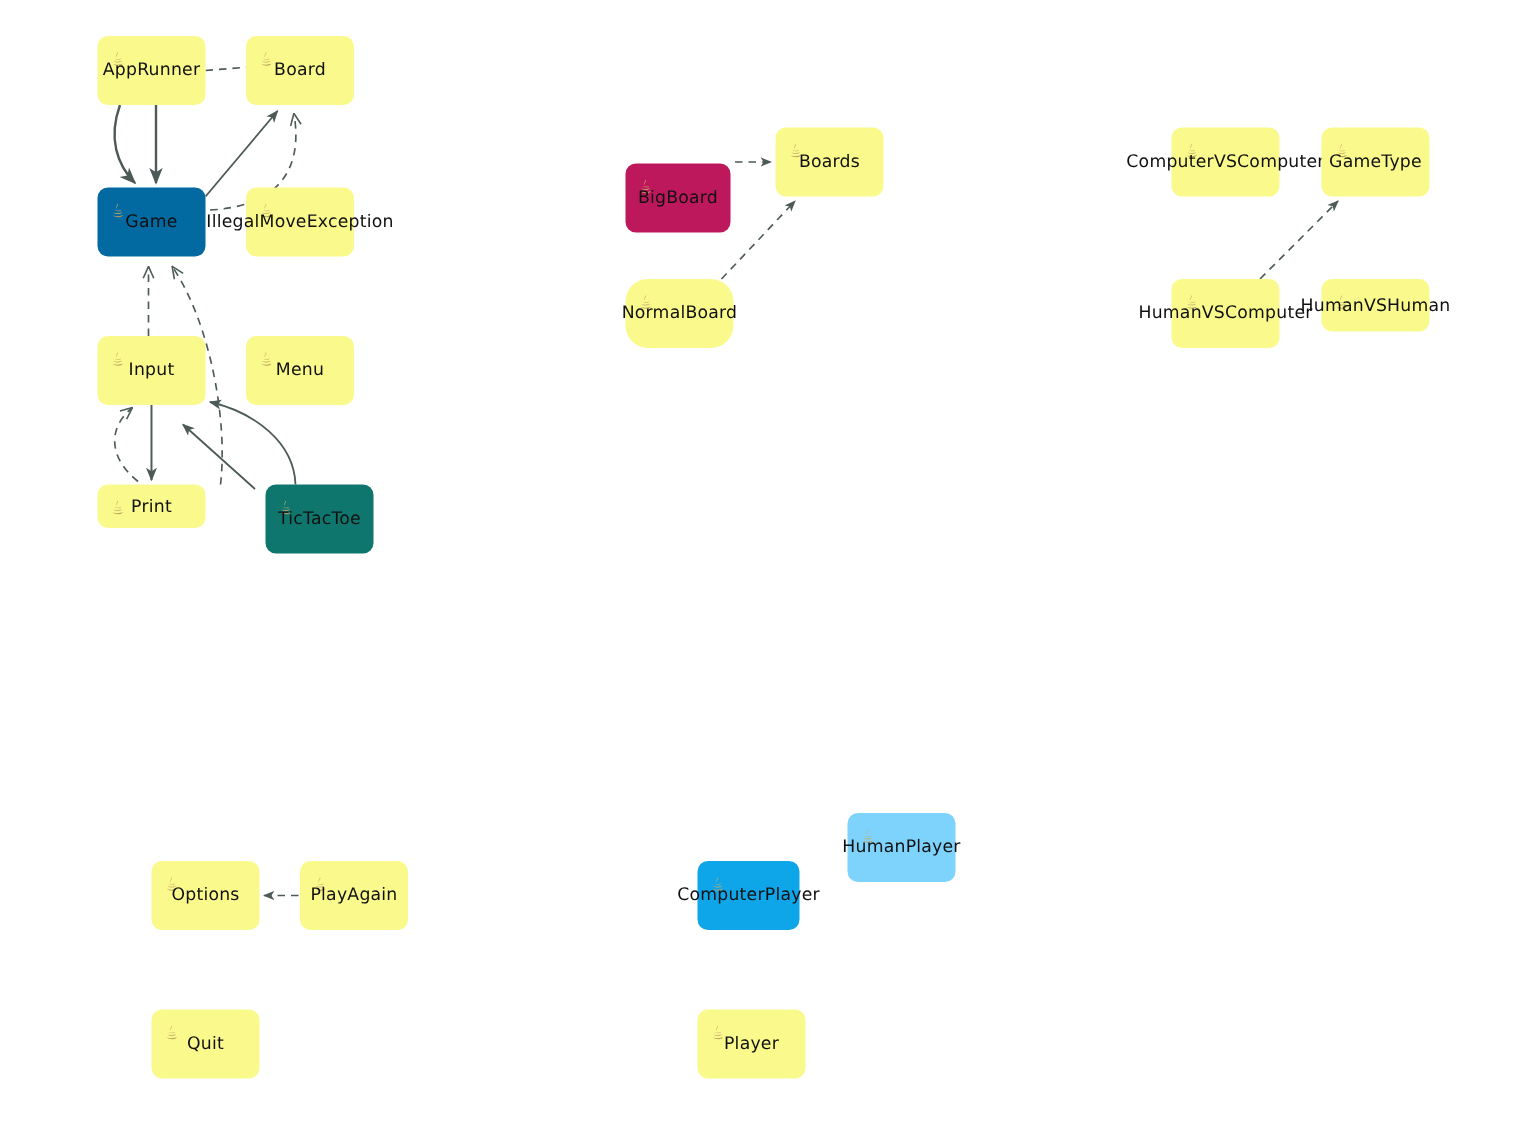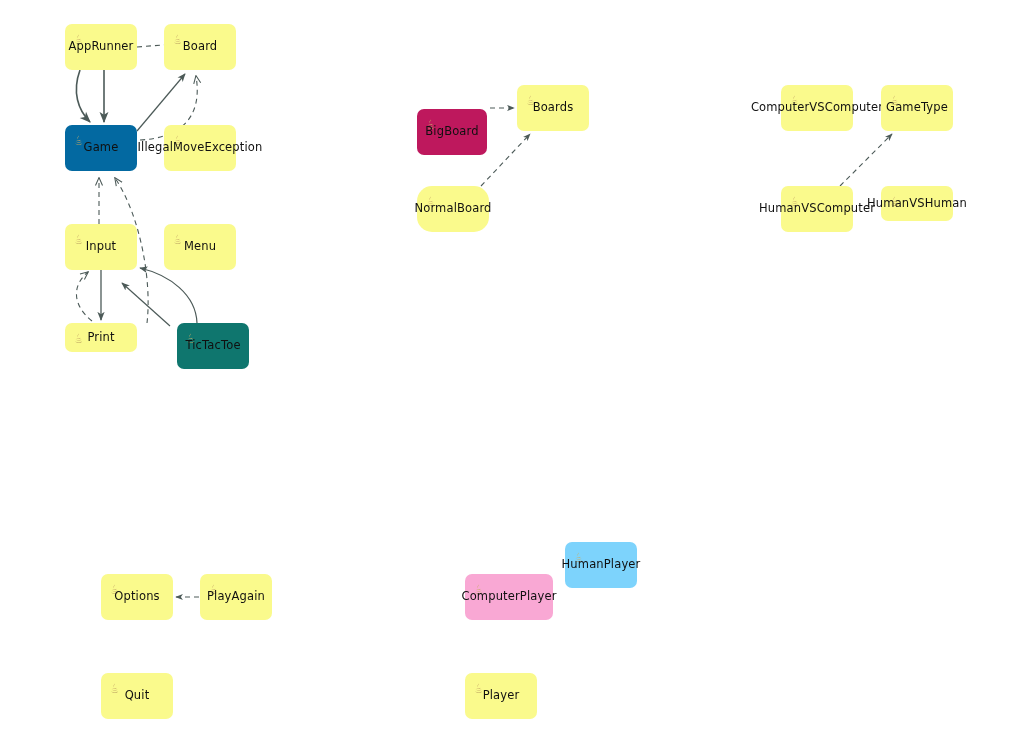--- a/index.html
+++ b/index.html
@@ -260,21 +260,21 @@
       </div>
       <div class="uml-class" style="left: 101px; top: 673px; width: 72px; height: 46px; background: rgb(250, 250, 140);">
         <span class="uml-class-icon"><svg width="11" height="12" viewBox="0 0 11 12">
             <path d="M5.2 0.6 C6.6 2.0 4.0 2.6 4.8 4.2 C3.4 3.0 5.6 2.2 5.2 0.6 Z" fill="#c9ad6a"></path>
             <path d="M3.2 5.0 C5.0 5.8 7.0 5.4 7.6 4.8 C7.8 5.9 5.2 6.5 3.2 5.0 Z" fill="#c9ad6a"></path>
             <path d="M2.6 6.6 C4.8 7.5 7.4 7.1 8.2 6.4 C8.6 7.6 4.6 8.3 2.6 6.6 Z" fill="#c9ad6a"></path>
             <path d="M2.0 8.5 C4.4 9.6 7.6 9.2 8.8 8.4 C9.2 9.9 4.0 10.5 2.0 8.5 Z" fill="#b99f5e"></path>
           </svg></span>
         <span class="uml-class-label" style="color: rgb(16, 16, 16);">Quit</span>
       </div>
-      <div class="uml-class" style="left: 465px; top: 574px; width: 88px; height: 46px; background: #f9a8d4; text-align: center;">
+      <div class="uml-class" style="left: 465px; top: 574px; width: 68px; height: 46px; background: #0ea5e9; text-align: center;">
         <span class="uml-class-icon"><svg width="11" height="12" viewBox="0 0 11 12">
             <path d="M5.2 0.6 C6.6 2.0 4.0 2.6 4.8 4.2 C3.4 3.0 5.6 2.2 5.2 0.6 Z" fill="#c9ad6a"></path>
             <path d="M3.2 5.0 C5.0 5.8 7.0 5.4 7.6 4.8 C7.8 5.9 5.2 6.5 3.2 5.0 Z" fill="#c9ad6a"></path>
             <path d="M2.6 6.6 C4.8 7.5 7.4 7.1 8.2 6.4 C8.6 7.6 4.6 8.3 2.6 6.6 Z" fill="#c9ad6a"></path>
             <path d="M2.0 8.5 C4.4 9.6 7.6 9.2 8.8 8.4 C9.2 9.9 4.0 10.5 2.0 8.5 Z" fill="#b99f5e"></path>
           </svg></span>
         <span class="uml-class-label" style="color: rgb(16, 16, 16);">ComputerPlayer</span>
       </div>
       <div class="uml-class" style="left: 565px; top: 542px; width: 72px; height: 46px; background: #7dd3fc;">
         <span class="uml-class-icon"><svg width="11" height="12" viewBox="0 0 11 12">

